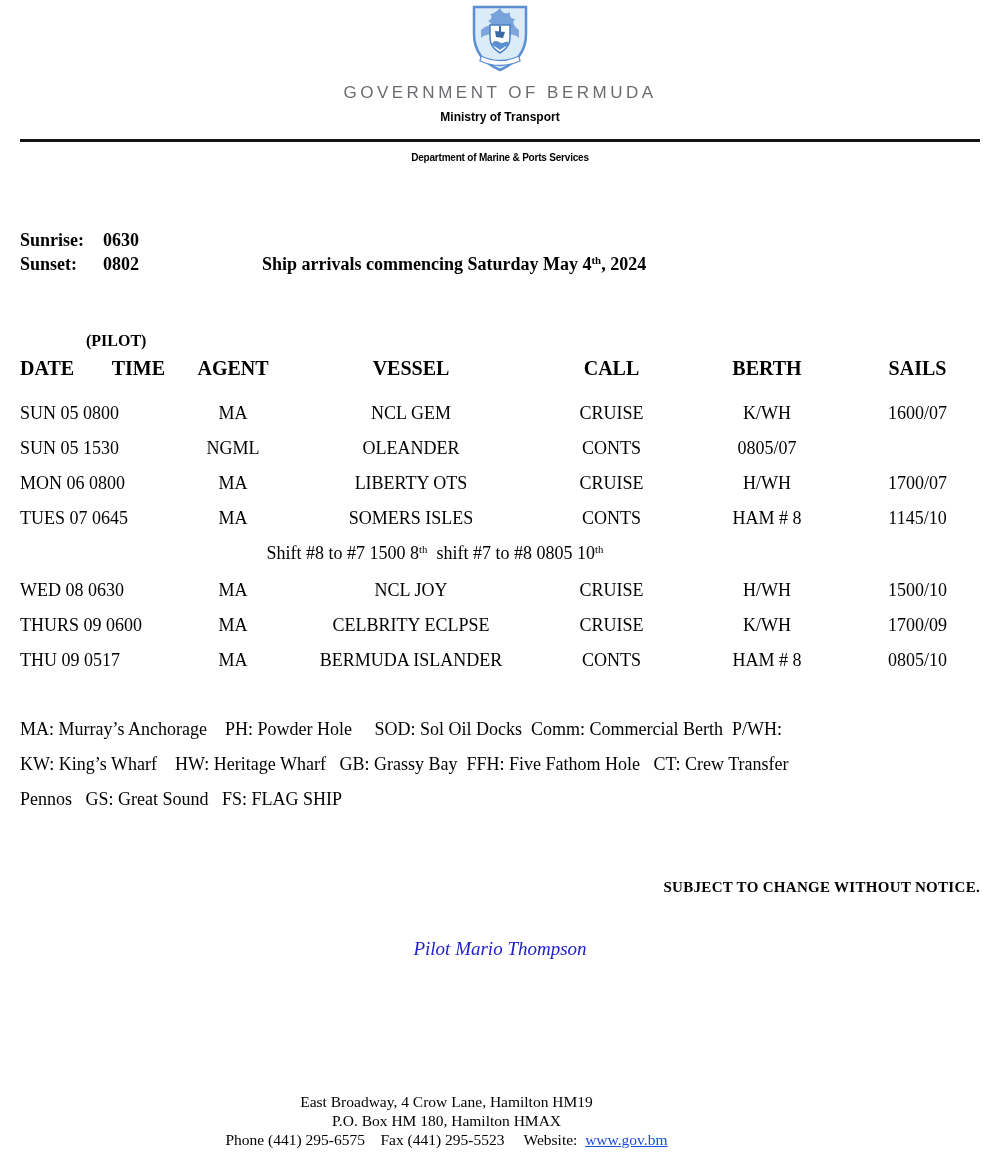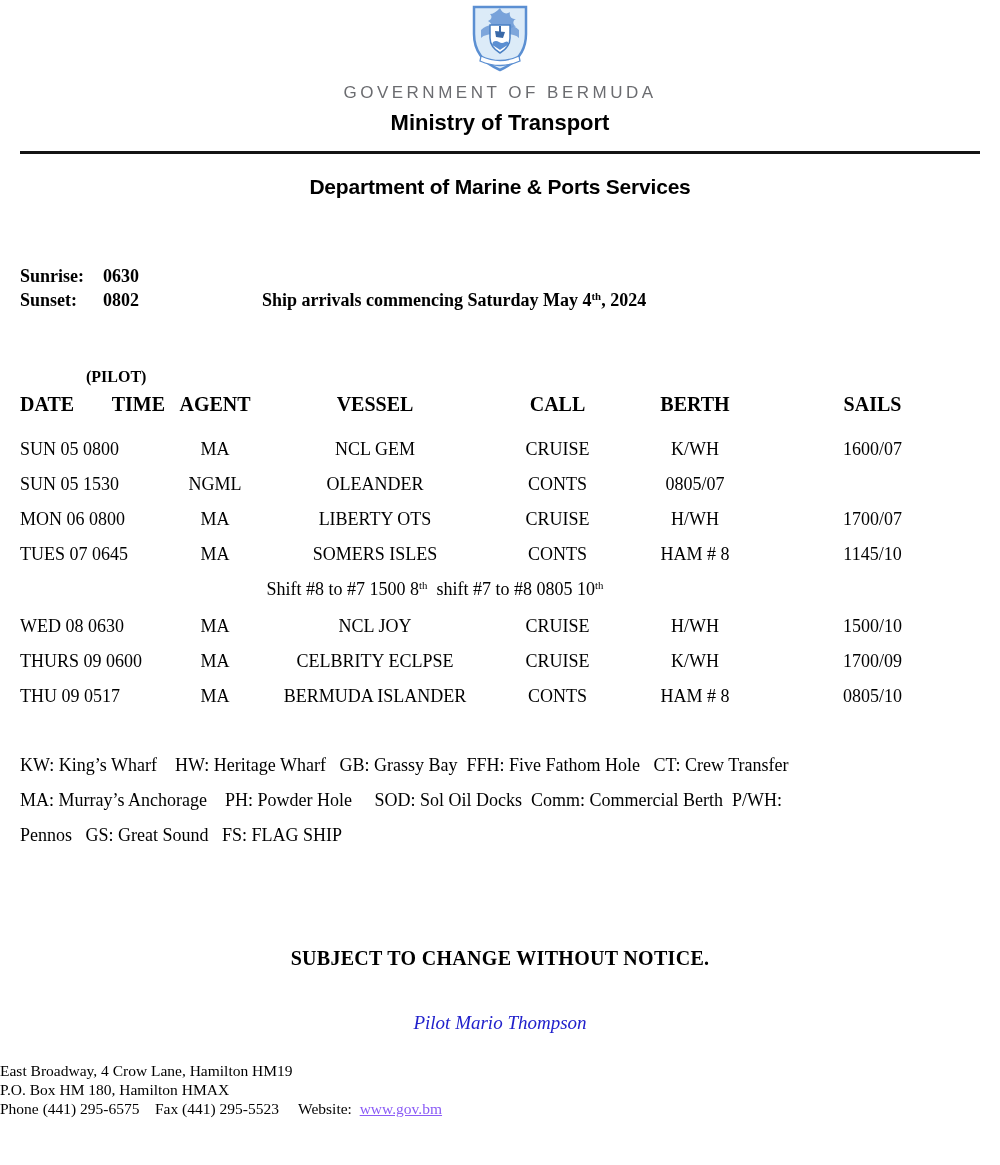--- a/index.html
+++ b/index.html
@@ -6,58 +6,58 @@
   body{width:1000px;height:1165px;position:relative;color:#000;
        font-family:"Liberation Serif","DejaVu Serif",serif;}
   .page{position:relative;width:960px;height:1165px;margin:0 auto;padding:0 20px;box-sizing:content-box;}
 
   
   .crest{display:block;margin:4px auto 0 auto;}
   .org{margin-top:11px;text-align:center;color:#6b6c70;
        font-family:"Liberation Sans","DejaVu Sans",sans-serif;
        font-size:17px;letter-spacing:3.5px;}
   .ministry{margin-top:7px;text-align:center;font-weight:bold;
-       font-family:"Liberation Sans","DejaVu Sans",sans-serif;font-size:22px;}
+       font-family:"Liberation Sans","DejaVu Sans",sans-serif;font-size:12px;}
   .rule{height:3px;background:#141414;margin-top:15px;}
-  .department{margin-top:21px;text-align:center;font-weight:bold;
+  .department{margin-top:10px;text-align:center;font-weight:bold;
        font-family:"Liberation Sans","DejaVu Sans",sans-serif;
-       font-size:21px;letter-spacing:-0.2px;}
+       font-size:10px;letter-spacing:-0.2px;}
 
   
   .info{margin-top:66px;font-size:18px;font-weight:bold;}
   .info-line{line-height:23.5px;white-space:pre;}
   .ilabel{display:inline-block;width:83px;}
   .doc-title{margin-left:123px;}
 
   
   .schedule{margin-top:50px;font-size:18px;}
   .pilot-note{font-weight:bold;font-size:16px;margin-left:66px;line-height:26px;}
   .row{display:grid;grid-template-columns:150px 90px 230px 135px 140px 1fr;
-       line-height:35px;align-items:baseline;}
+       line-height:35px;align-items:baseline;gap:18px;}
   .c{white-space:pre;}
   .c1{text-align:left;}
   .c2,.c3,.c4,.c5,.c6{text-align:center;}
   .thead{font-weight:bold;font-size:20px;line-height:28px;margin-bottom:14px;}
   .thead .c1{word-spacing:14px;}
   .shift-note{text-align:center;line-height:35px;padding-right:130px;}
   sup{font-size:0.6em;position:relative;top:-0.55em;vertical-align:baseline;}
 
   
   .legend{margin-top:34px;font-size:18px;line-height:35px;padding-right:20px;}
   .legend-line{white-space:pre-wrap;}
 
   
-  .notice{margin-top:94px;text-align:center;font-weight:bold;font-size:20px;letter-spacing:0.3px;}
+  .notice{margin-top:62px;text-align:right;font-weight:bold;font-size:15px;letter-spacing:0.3px;}
   .signature{margin-top:42px;text-align:center;font-style:italic;font-size:19px;color:#2121cc;}
 
   
-  .footer{position:absolute;top:1057px;left:0;width:893px;text-align:left;
+  .footer{position:absolute;top:1088px;left:0;width:893px;text-align:center;
           font-size:15.5px;line-height:19px;}
   .footer .contact{white-space:pre;}
-  .site-link{color:#8b5cf6;}
+  .site-link{color:#1d4ed8;}
 </style>
 </head>
 <body>
 
 <div class="page">
 
   <svg class="crest" width="62" height="68" viewBox="0 0 62 68">
     <path d="M5,3 H57 V30 C57,50 45,60 31,66 C17,60 5,50 5,30 Z" fill="#dcebf8" stroke="#5b8fd2" stroke-width="2.5"></path>
     <path d="M31,4 C27,8 24,10 21,10 C24,13 22,16 19,17 C23,19 23,22 21,24
              C26,23 29,25 28,29 C33,26 38,26 41,29 C41,24 44,22 47,23
@@ -146,22 +146,22 @@
           <span class="c c2">MA</span>
           <span class="c c3">BERMUDA ISLANDER</span>
           <span class="c c4">CONTS</span>
           <span class="c c5">HAM # 8</span>
           <span class="c c6">0805/10</span>
         </div>
       </div>
   </section>
 
   <section class="legend">
+    <div class="legend-line">MA: Murray’s Anchorage    PH: Powder Hole     SOD: Sol Oil Docks  Comm: Commercial Berth  P/WH:</div>
     <div class="legend-line">KW: King’s Wharf    HW: Heritage Wharf   GB: Grassy Bay  FFH: Five Fathom Hole   CT: Crew Transfer</div>
-    <div class="legend-line">MA: Murray’s Anchorage    PH: Powder Hole     SOD: Sol Oil Docks  Comm: Commercial Berth  P/WH:</div>
     <div class="legend-line">Pennos   GS: Great Sound   FS: FLAG SHIP</div>
   </section>
 
   <div class="notice">SUBJECT TO CHANGE WITHOUT NOTICE.</div>
   <div class="signature">Pilot Mario Thompson</div>
 
   <footer class="footer">
     <div>East Broadway, 4 Crow Lane, Hamilton HM19</div>
     <div>P.O. Box HM 180, Hamilton HMAX</div>
     <div class="contact"><span>Phone (441) 295-6575    Fax (441) 295-5523     Website:  </span><a class="site-link" href="#">www.gov.bm</a></div>

